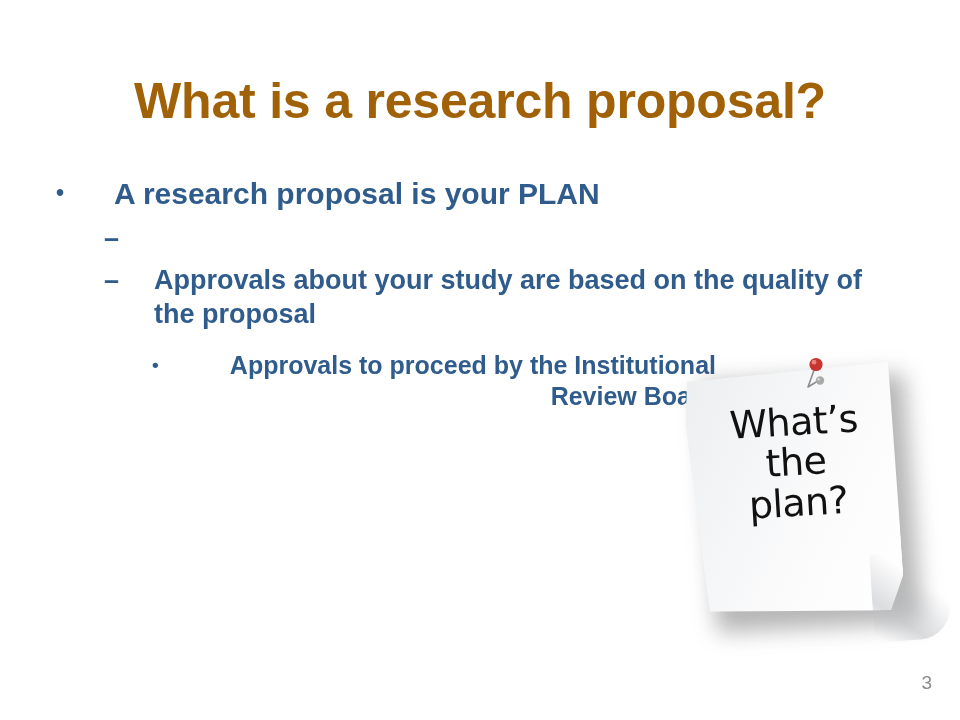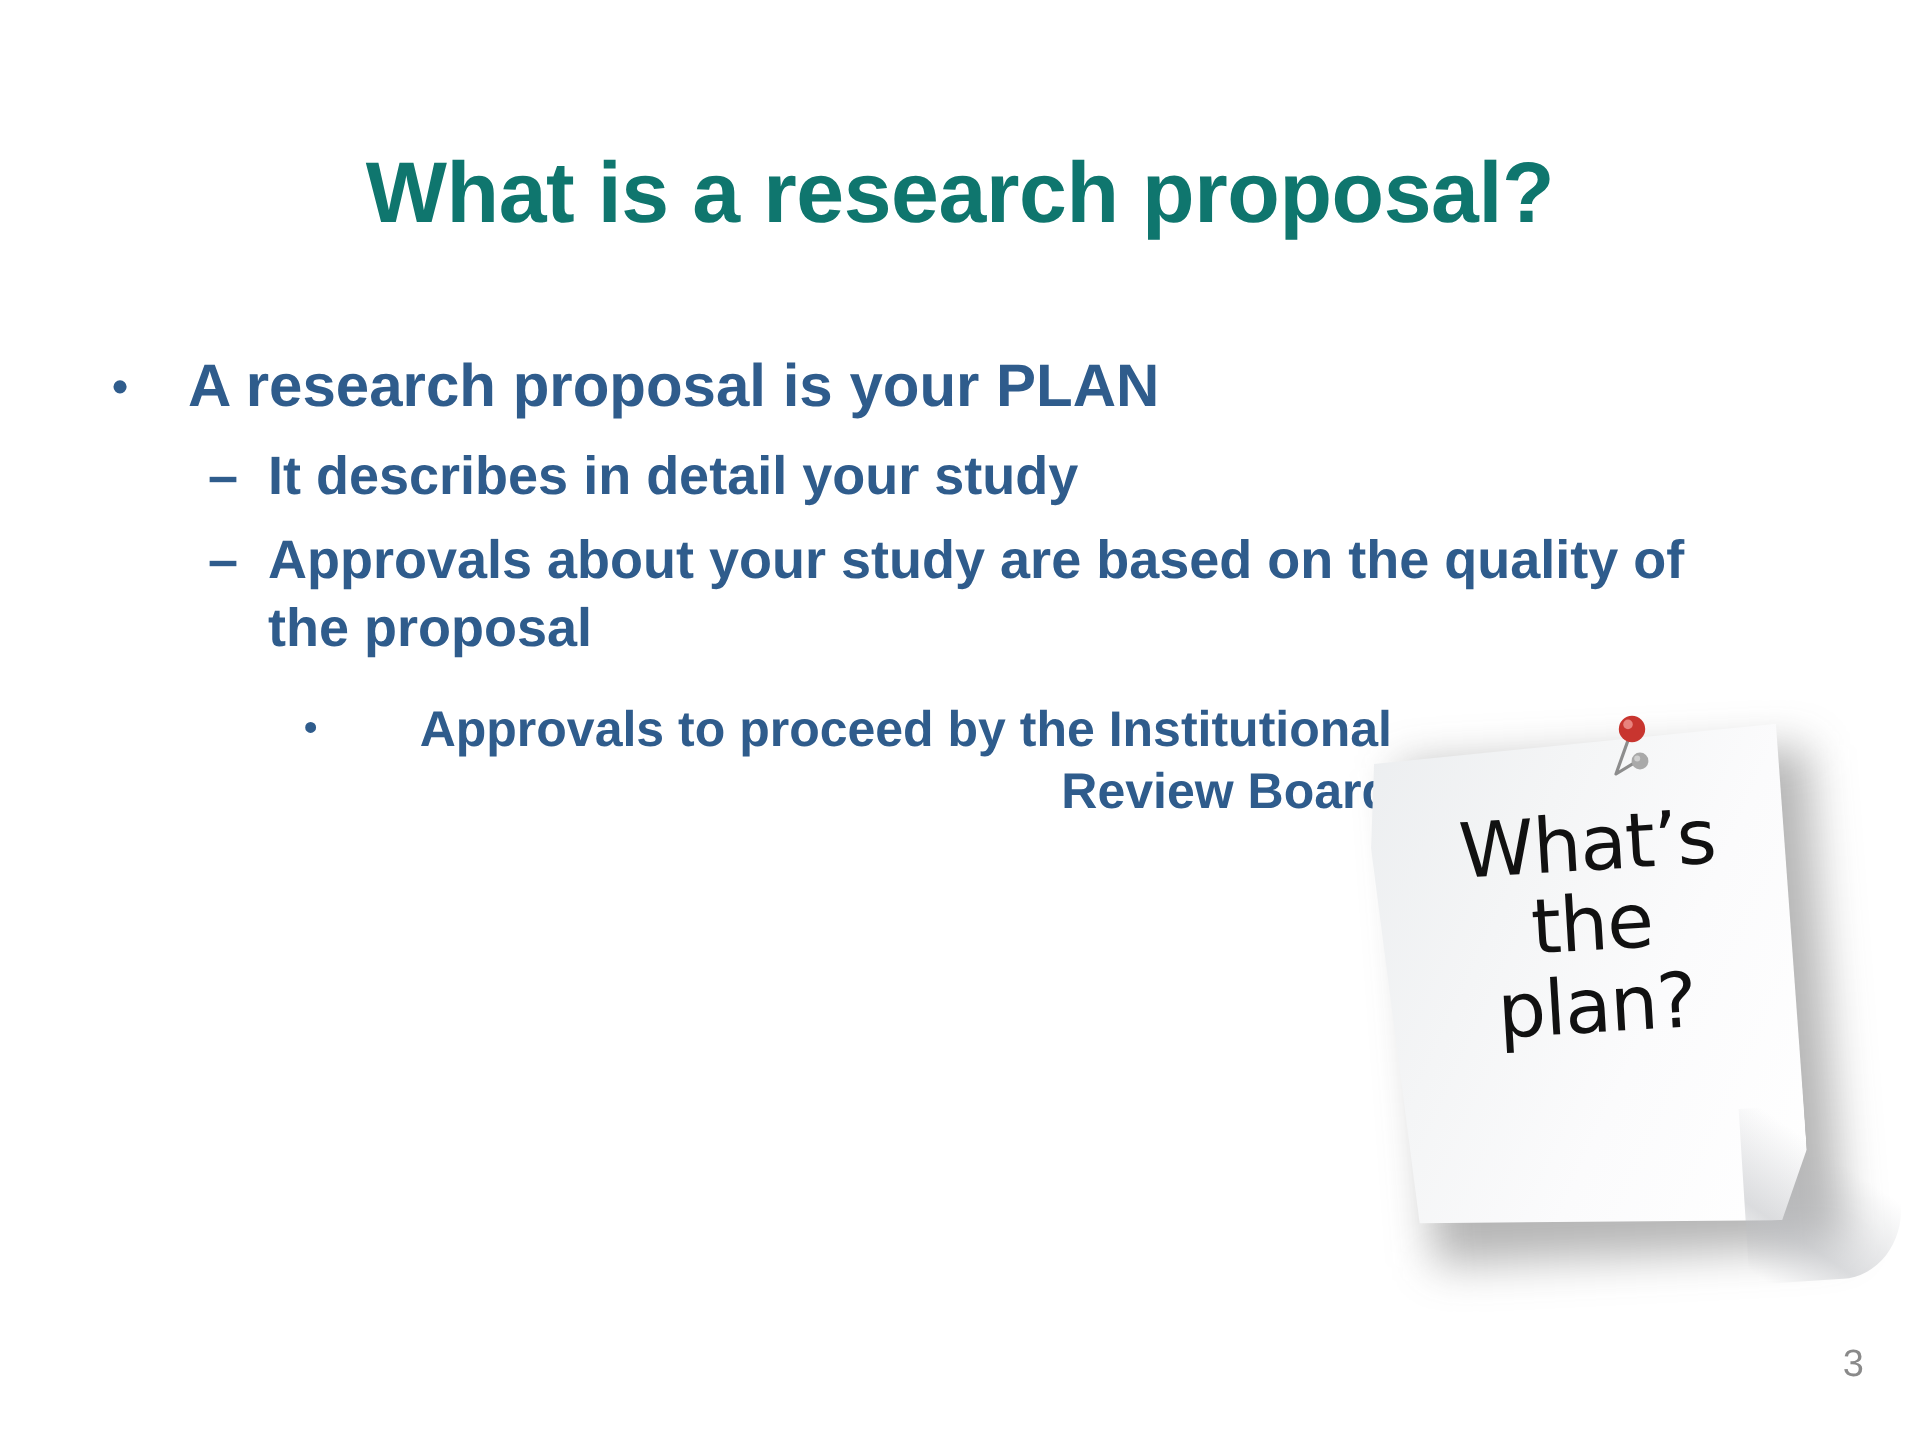--- a/index.html
+++ b/index.html
@@ -18,23 +18,23 @@
     overflow: hidden;
   }
 
   
   .slide-title {
     position: absolute;
     left: 0;
     top: 74px;
     width: 960px;
     text-align: center;
-    font-size: 43px;
+    font-size: 50px;
     font-weight: bold;
-    color: #0f766e;
+    color: #a16207;
     letter-spacing: -0.2px;
     line-height: 1.1;
     white-space: nowrap;
   }
 
   
   .body-list {
     position: absolute;
     left: 0;
     top: 176px;
@@ -46,20 +46,21 @@
     display: flex;
     align-items: flex-start;
   }
   .bullet-mark {
     flex: 0 0 auto;
     text-align: left;
     color: #2F5C8C;
   }
   .bullet-text {
     flex: 0 1 auto;
+    margin-left: 20px;
   }
 
   
   .lvl1 {
     font-size: 30px;
     line-height: 1.22;
     margin-left: 56px;
     margin-bottom: 9px;
   }
   .lvl1 .bullet-mark {
@@ -192,21 +193,20 @@
 
   <div class="body-list">
 
     <div class="bullet-row lvl1">
       <span class="bullet-mark">•</span>
       <span class="bullet-text">A research proposal is your PLAN</span>
     </div>
 
     <div class="bullet-row lvl2">
       <span class="bullet-mark">–</span>
-      <span class="bullet-text">It describes in detail your study</span>
     </div>
 
     <div class="bullet-row lvl2">
       <span class="bullet-mark">–</span>
       <span class="bullet-text">Approvals about your study are based on the quality of the proposal</span>
     </div>
 
     <div class="bullet-row lvl3">
       <span class="bullet-mark">•</span>
       <span class="bullet-text">Approvals to proceed by the Institutional Review Board</span>

